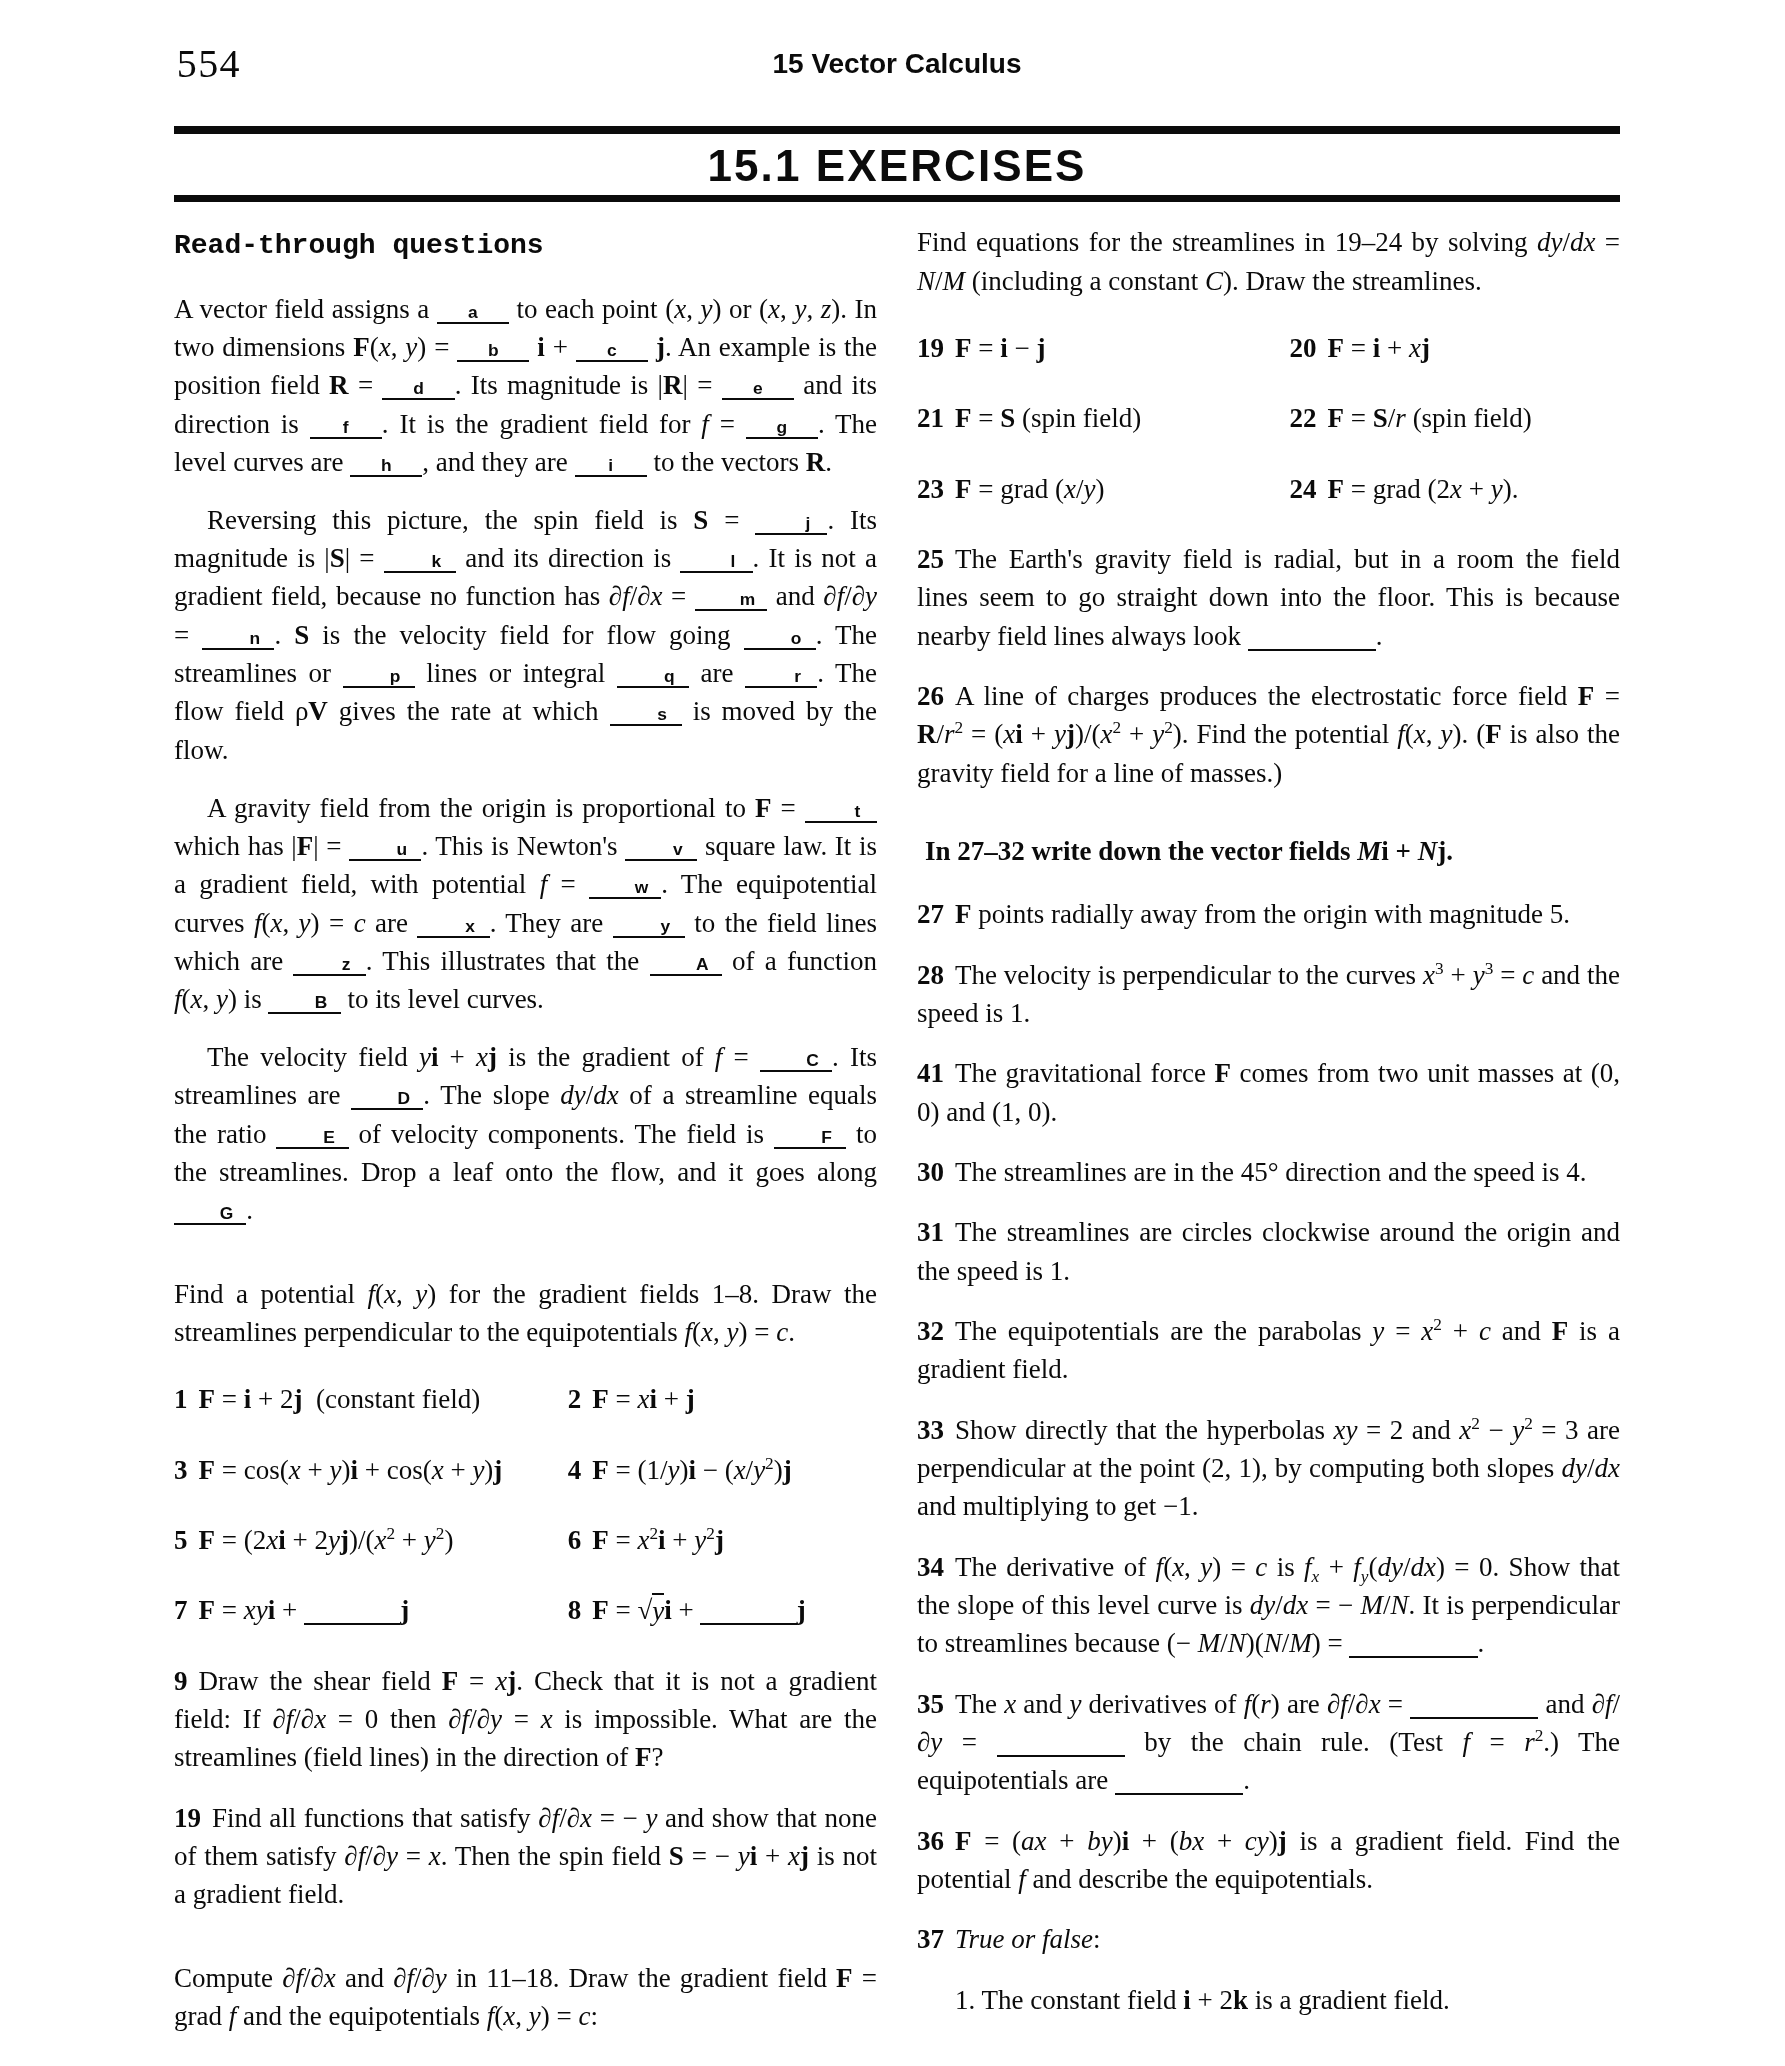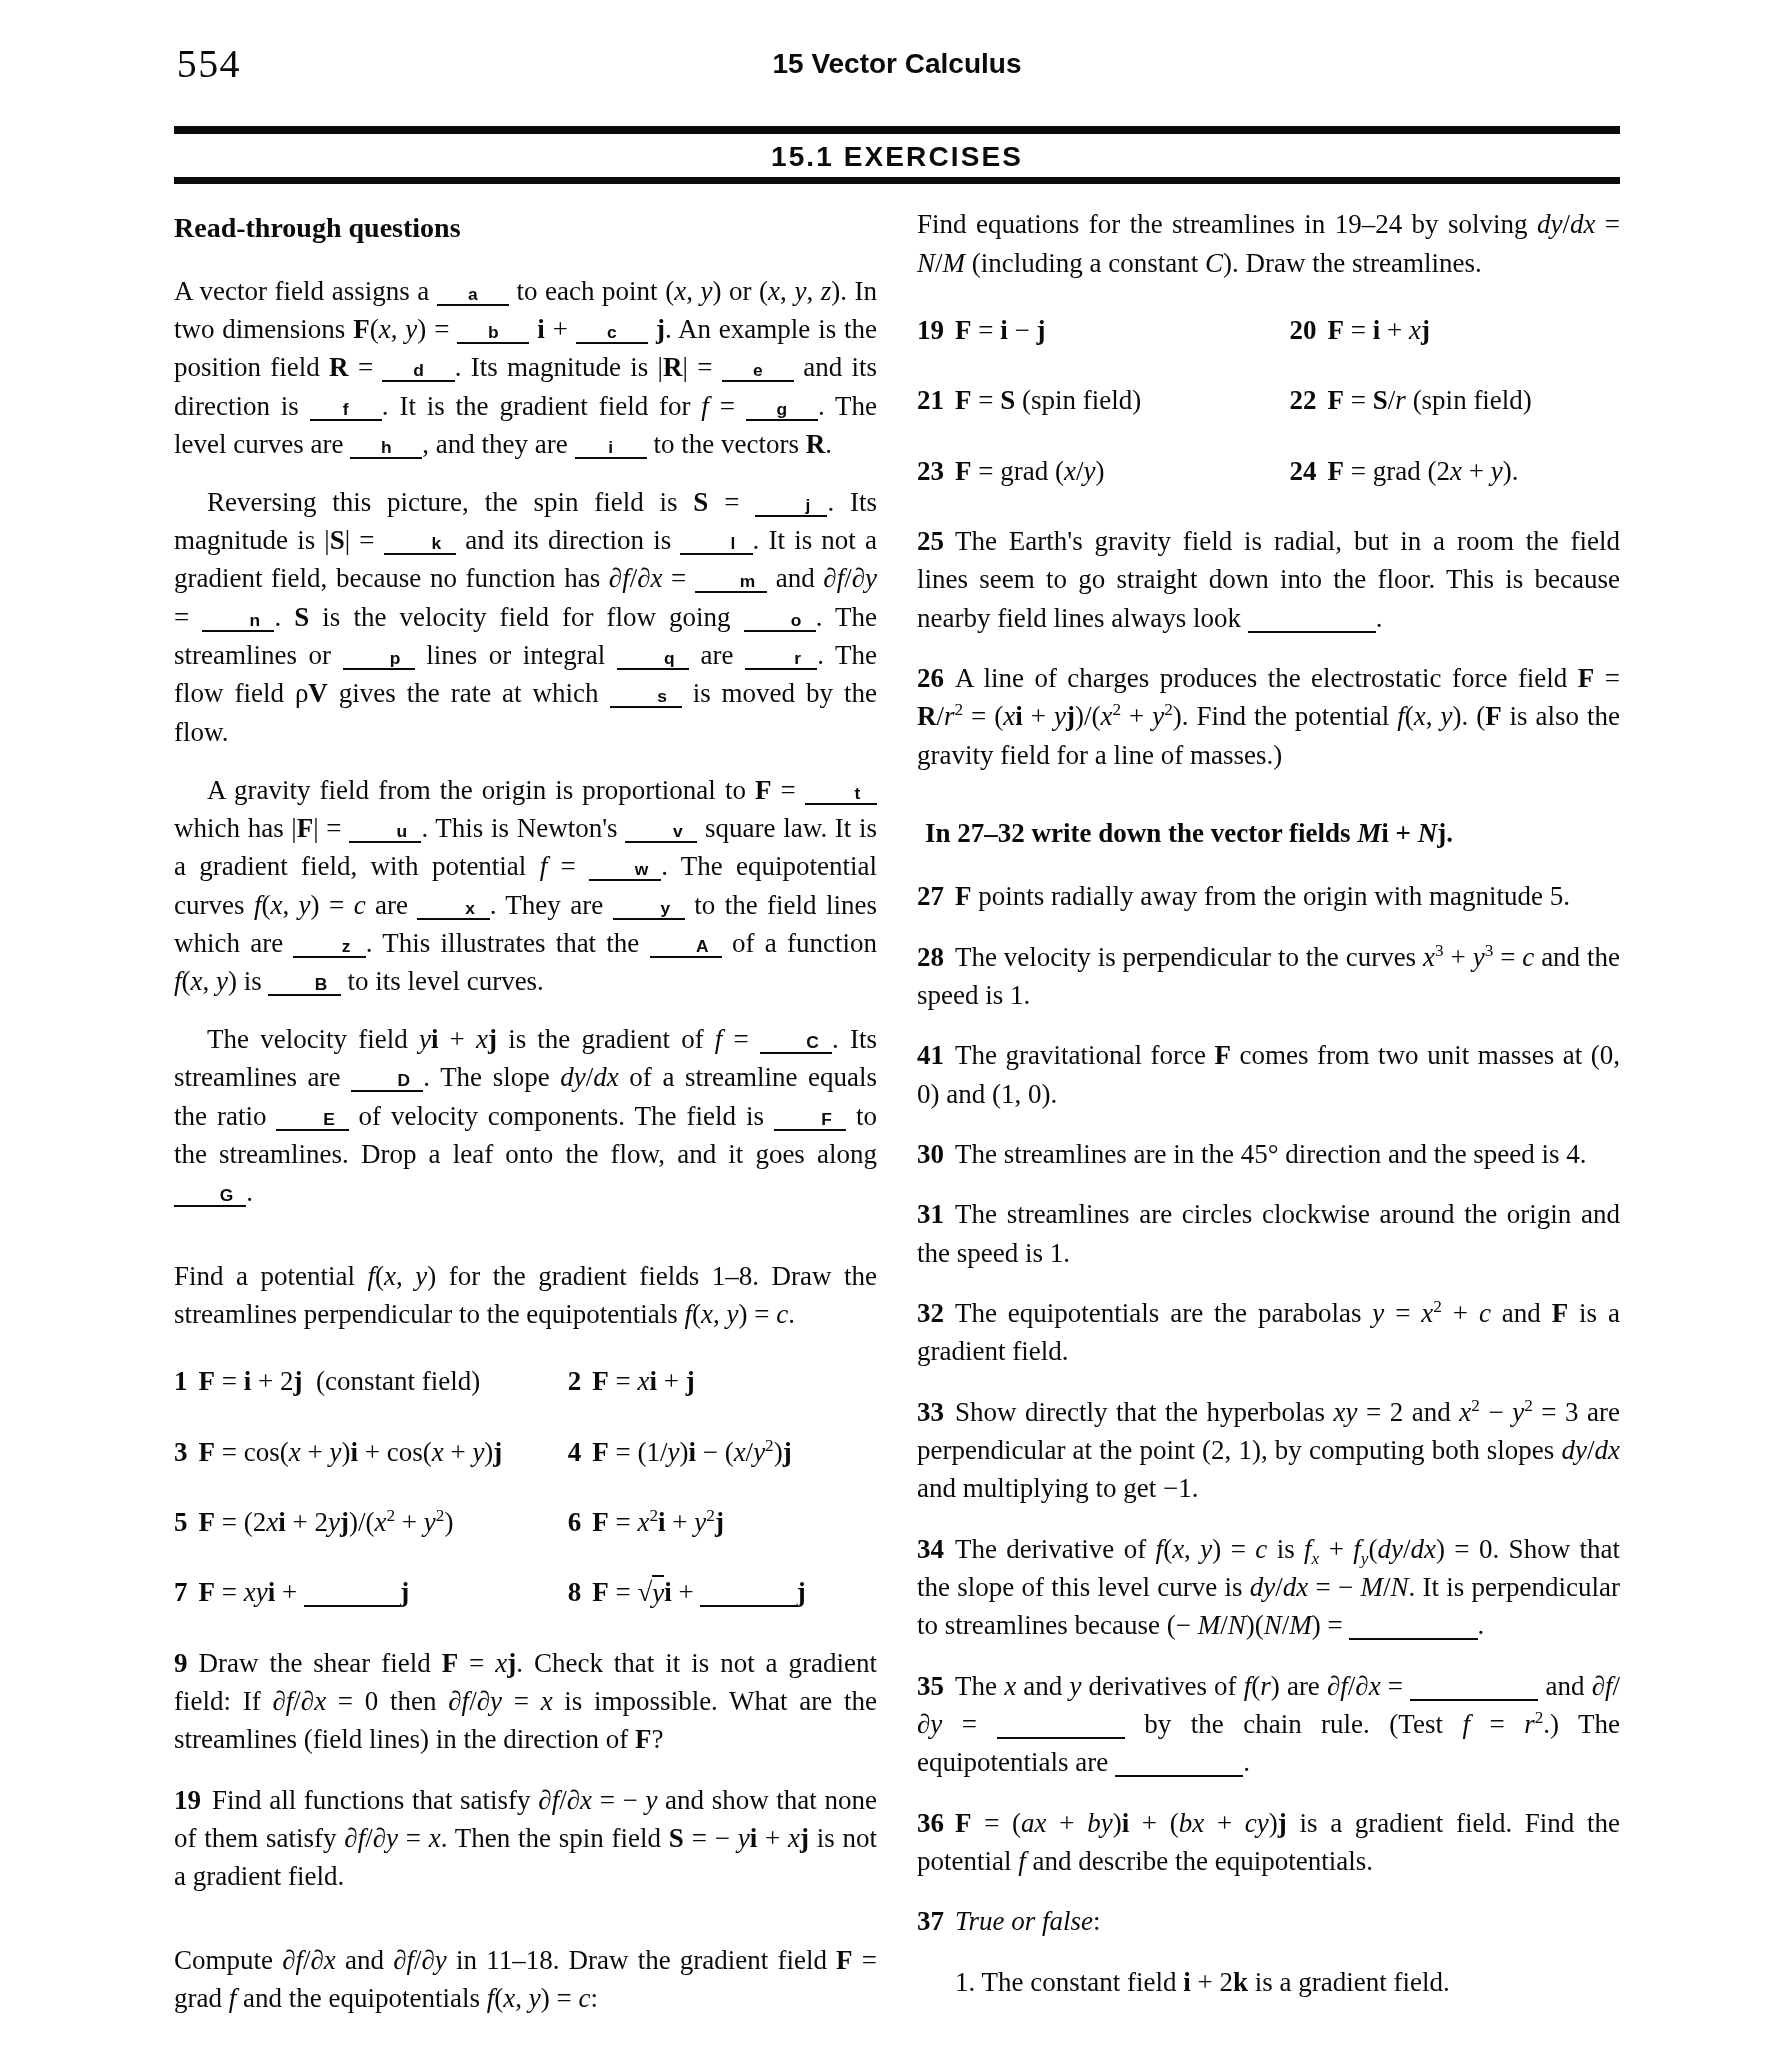--- a/index.html
+++ b/index.html
@@ -15,27 +15,27 @@
   .chapter{
     text-align:center;font-family:Liberation Sans, sans-serif;
     font-weight:bold;font-size:28px;padding-top:4.2px;
   }
   .secband{margin-top:0;}
   .rule{background:#0b0b0b;width:100%;}
   .rule-thick{height:8.3px;}
   .rule-thin{height:7px;}
   .sectitle{
     text-align:center;font-family:"Liberation Sans", sans-serif;
-    font-weight:bold;font-size:28px;letter-spacing:2.1px;
+    font-weight:bold;font-size:44px;letter-spacing:2.1px;
     padding:6.3px 0 4.9px;
   }
   
   .cols{display:grid;grid-template-columns:1fr 1fr;column-gap:40px;margin-top:21px;}
   .col{font-size:27px;line-height:1.42;}
-  .rth{font-size:28px;font-weight:bold;margin:2.8px 0 23.6px;font-family:Liberation Serif, serif;}
+  .rth{font-size:28px;font-weight:bold;margin:2.8px 0 23.6px;font-family:Liberation Mono, monospace;}
   p{margin:0 0 19.5px;}
   .rt{text-align:justify;}
   .ind{text-indent:33px;}
   .instr{font-weight:normal;text-align:justify;margin:45px 0 29px;}
   .instr-first{margin-top:0;}
   .instr2{font-weight:bold;margin:40px 8px 25px;}
   
   .prow{display:grid;grid-template-columns:56% 44%;}
   .prow .prob{margin:0 0 32px;}
   .prow2{grid-template-columns:53% 47%;}

